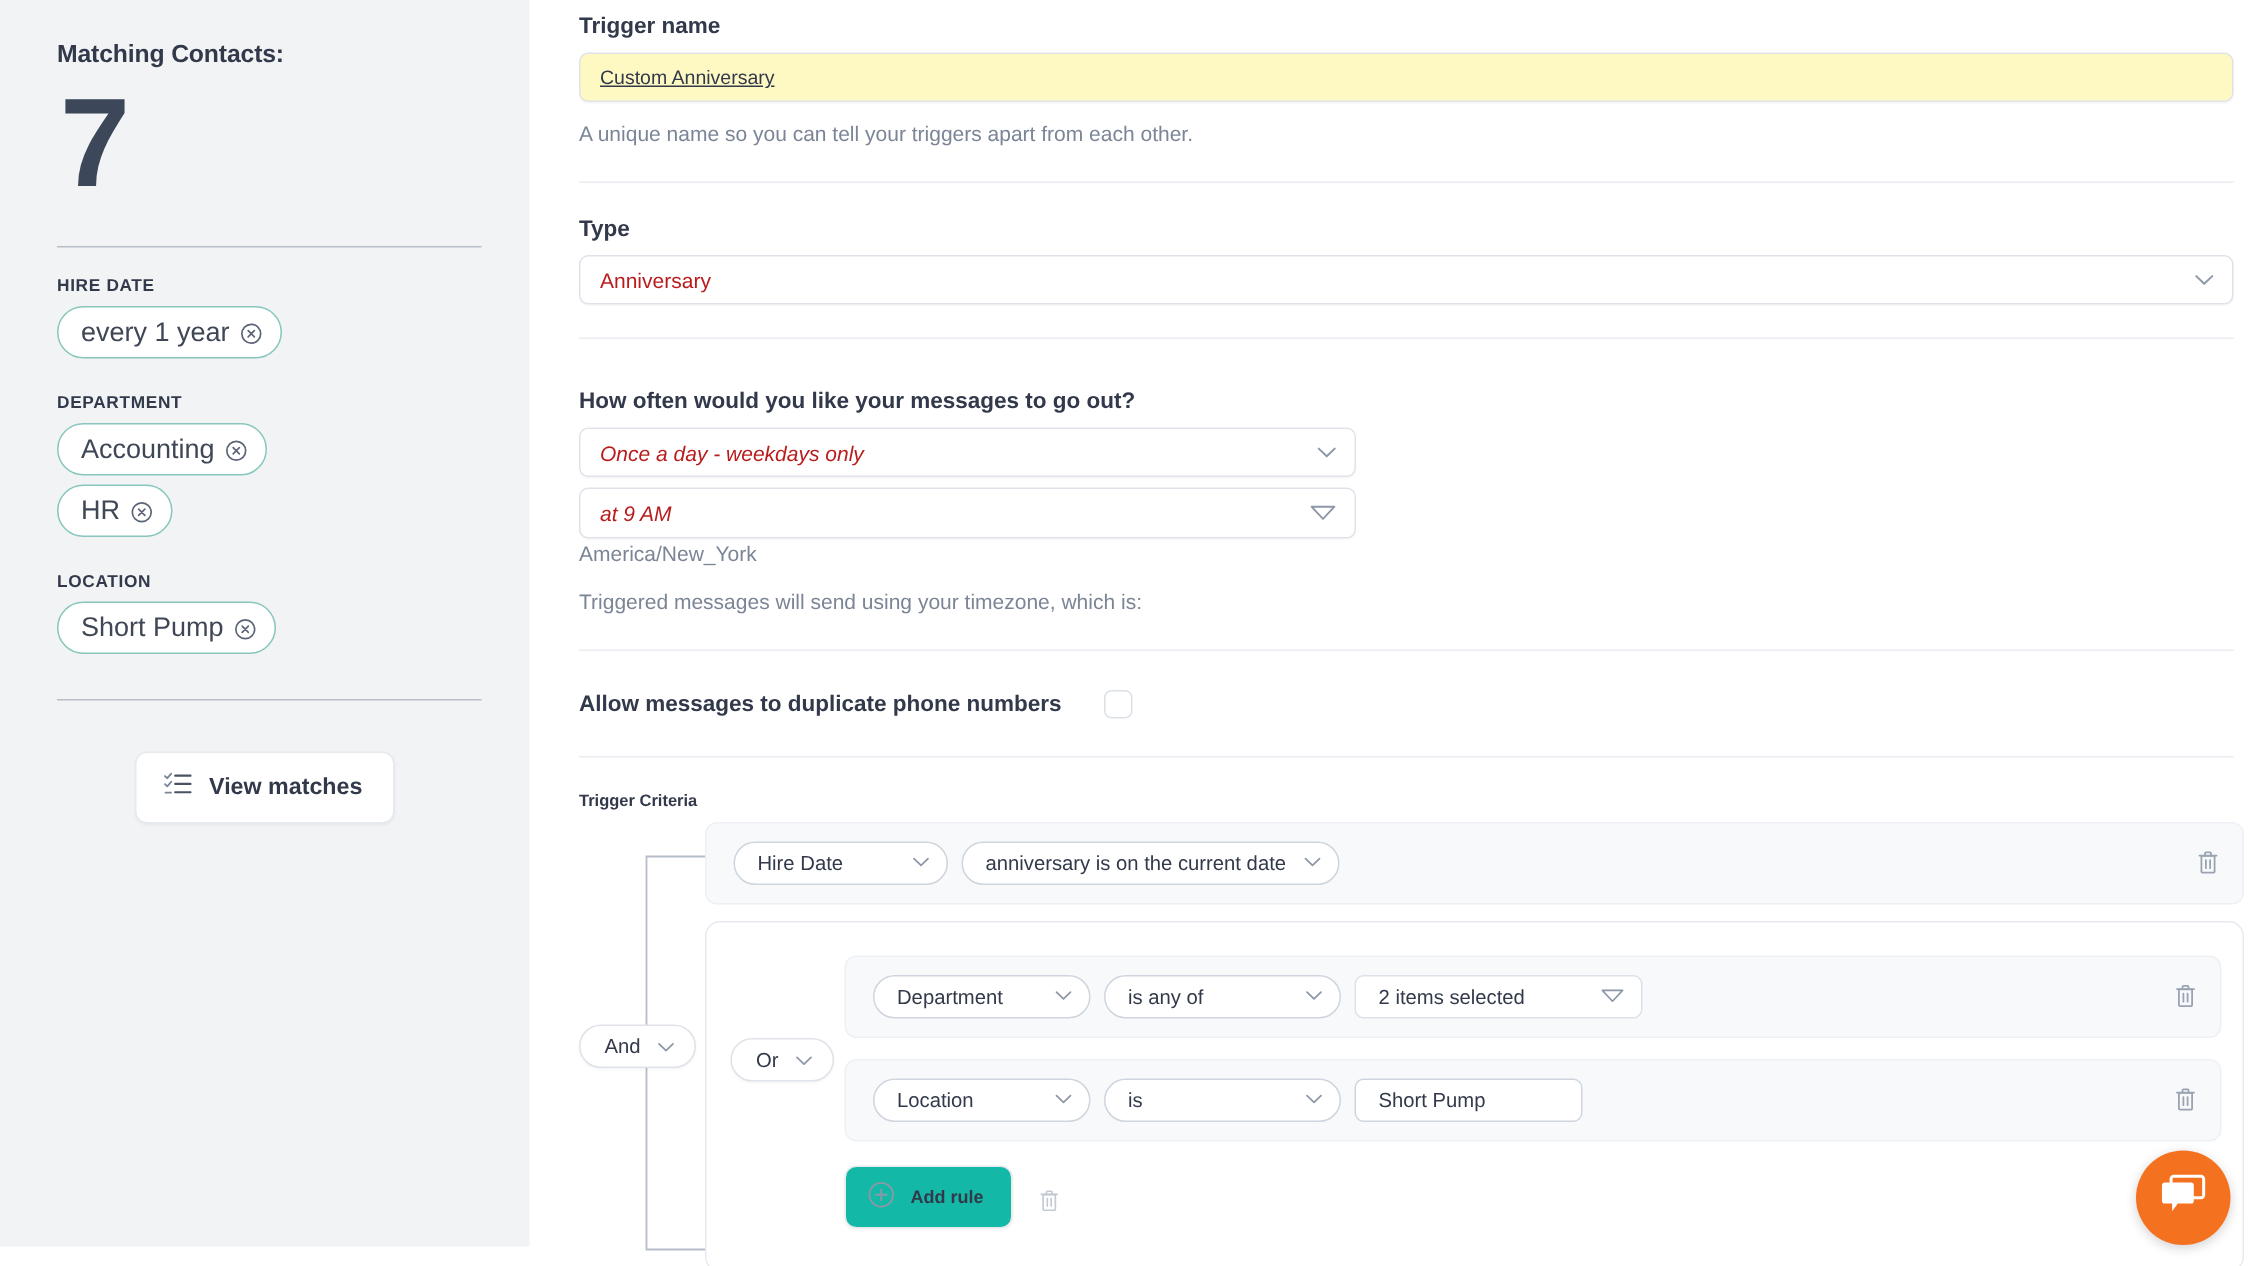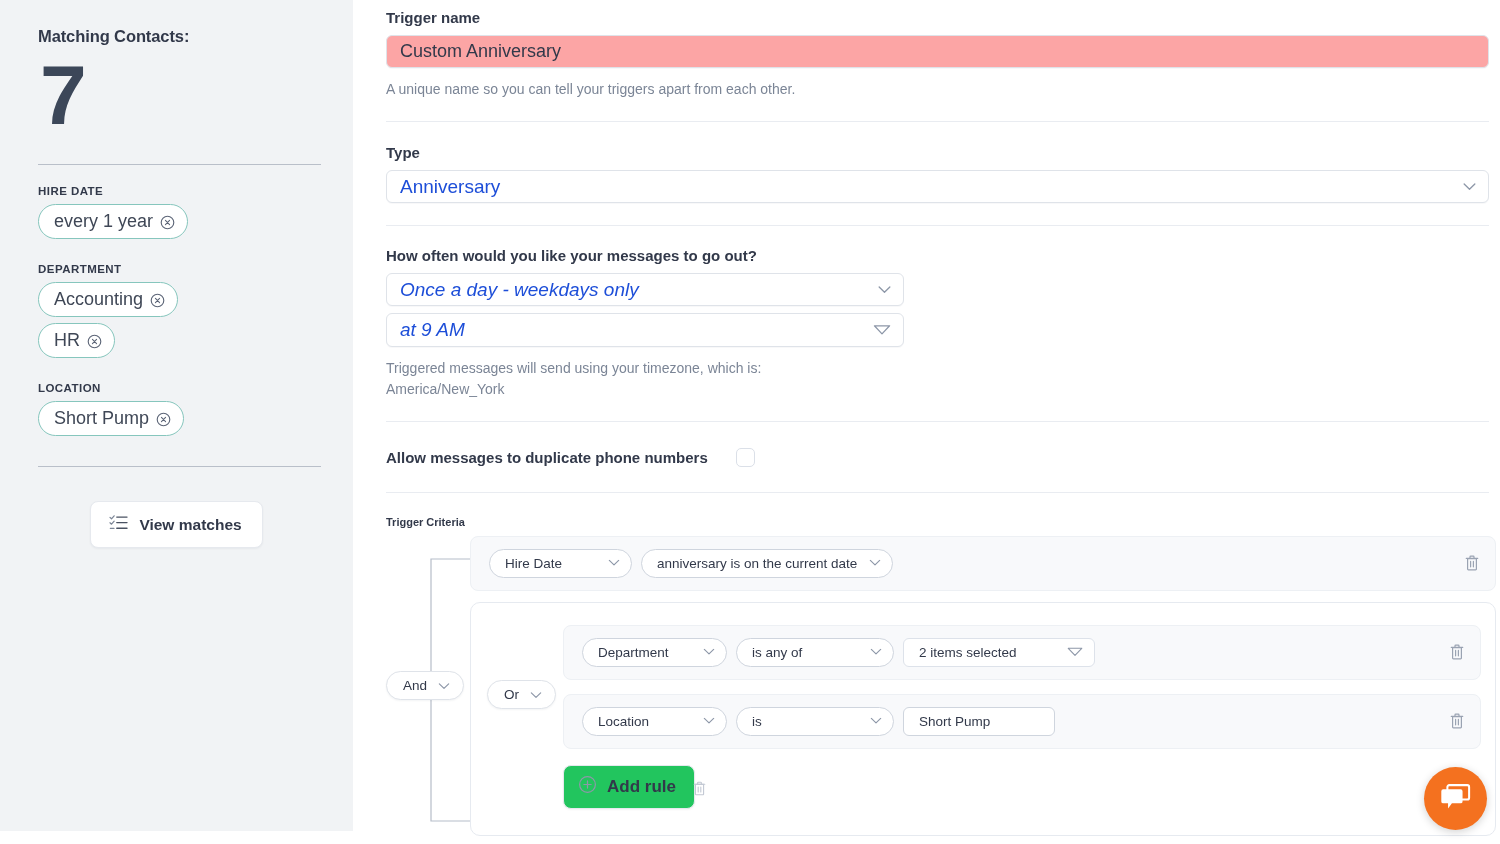--- a/index.html
+++ b/index.html
@@ -126,28 +126,29 @@
     font-weight: bold;
     color: #32394a;
     margin-bottom: 9px;
   }
 
   .text-input {
     width: 1103px;
     height: 33px;
     border: 1px solid #dfe3e9;
     border-radius: 6px;
-    background: #fca5a5;
-    font-size: 18px;
+    background: #fef9c3;
+    font-size: 13px;
     color: #32394a;
     padding: 0 13px;
     font-family: "Liberation Sans", sans-serif;
     display: flex;
     align-items: center;
     box-shadow: 0 1px 1px rgba(20,30,60,0.03);
+    text-decoration: underline;
   }
 
   .help-text {
     font-size: 14px;
     color: #7b8596;
     margin-top: 11px;
     line-height: 1.45;
   }
 
   .hr {
@@ -159,22 +160,22 @@
 
   .select-box {
     position: relative;
     border: 1px solid #dfe3e9;
     border-radius: 6px;
     background: #ffffff;
     height: 33px;
     display: flex;
     align-items: center;
     padding: 0 13px;
-    font-size: 19px;
-    color: #1d4ed8;
+    font-size: 14px;
+    color: #b91c1c;
     cursor: pointer;
     box-shadow: 0 1px 1px rgba(20,30,60,0.03);
   }
   .select-box .chev {
     position: absolute;
     right: 12px;
     top: 50%;
     transform: translateY(-50%);
     display: flex;
     align-items: center;
@@ -286,25 +287,25 @@
     cursor: pointer;
     display: flex;
     align-items: center;
   }
 
   .add-rule-btn {
     position: absolute;
     display: inline-flex;
     align-items: center;
     gap: 10px;
-    background: #22c55e;
+    background: #14b8a6;
     border: 1px solid #e6e9ee;
     border-radius: 8px;
     padding: 9px 18px 9px 14px;
-    font-size: 17px;
+    font-size: 12px;
     font-weight: bold;
     color: #32394a;
     cursor: pointer;
     box-shadow: 0 1px 2px rgba(20,30,60,0.05);
   }
 
   .add-rule-trash {
     position: absolute;
     cursor: pointer;
     display: flex;
@@ -425,39 +426,39 @@
       <span>Anniversary</span>
       <span class="chev">
         <svg width="13" height="8" viewBox="0 0 14 9" fill="none">
             <path d="M1 1.2 L7 7 L13 1.2" stroke="#8d97a8" stroke-width="1.5" stroke-linecap="round" stroke-linejoin="round"></path>
           </svg>
       </span>
     </div>
 
     <div class="hr"></div>
 
-    <div class="field-label" style="margin-top:21px;">How often would you like your messages to go out?</div>
+    <div class="field-label" style="margin-top:33px;">How often would you like your messages to go out?</div>
     <div class="select-box w-freq">
       <span>Once a day - weekdays only</span>
       <span class="chev">
         <svg width="13" height="8" viewBox="0 0 14 9" fill="none">
             <path d="M1 1.2 L7 7 L13 1.2" stroke="#8d97a8" stroke-width="1.5" stroke-linecap="round" stroke-linejoin="round"></path>
           </svg>
       </span>
     </div>
     <div class="select-box w-freq" style="margin-top:7px; height:34px;">
       <span>at 9 AM</span>
       <span class="chev">
         <svg width="18" height="11" viewBox="0 0 18 11" fill="none">
             <path d="M1.4 1.3 L9 9.4 L16.6 1.3 Z" stroke="#8d97a8" stroke-width="1.25" stroke-linejoin="round"></path>
           </svg>
       </span>
     </div>
+    <div class="help-text" style="margin-top:0;">America/New_York</div>
     <div class="help-text">Triggered messages will send using your timezone, which is:</div>
-    <div class="help-text" style="margin-top:0;">America/New_York</div>
 
     <div class="hr"></div>
 
     <div class="checkbox-row">
       <span class="checkbox-label">Allow messages to duplicate phone numbers</span>
       <span class="checkbox-box"></span>
     </div>
 
     <div class="hr" style="margin-top:25px;"></div>
 

